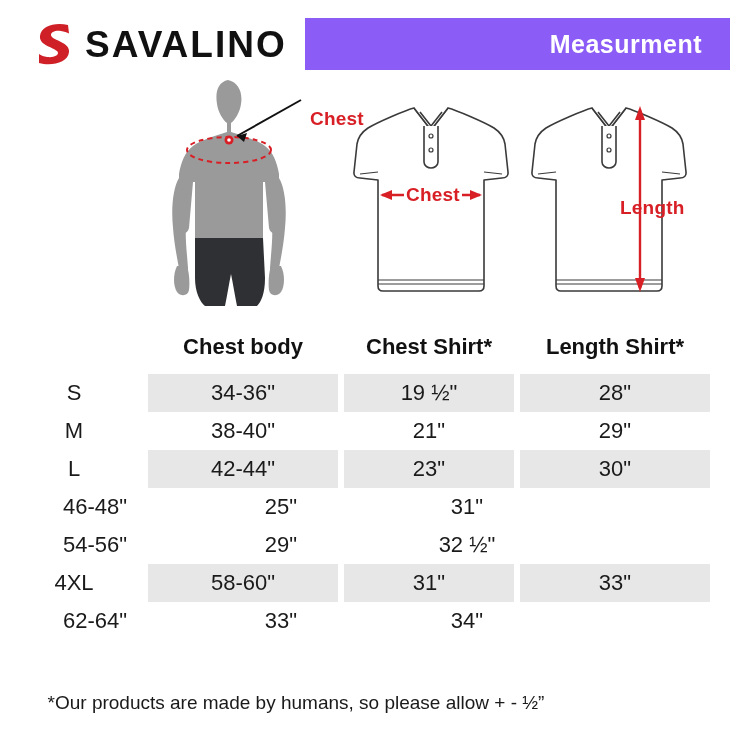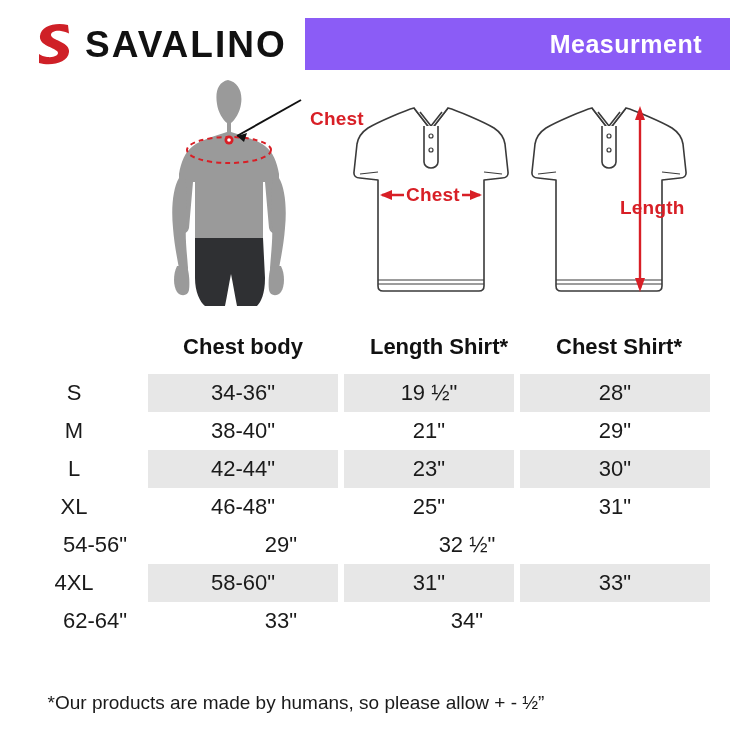--- a/index.html
+++ b/index.html
@@ -228,22 +228,22 @@
       </svg>
     </span>
     <span class="callout-label lbl-length-shirt">Length</span>
   </div>
 
   <div class="table">
 
     <div class="row head-row">
       <div class="cell col-size"></div>
       <div class="cell col-chestb">Chest body</div>
+      <div class="cell col-chests">Chest Shirt*</div>
       <div class="cell col-lengths">Length Shirt*</div>
-      <div class="cell col-chests">Chest Shirt*</div>
     </div>
 
     <div class="row shaded">
       <div class="cell col-size">S</div>
       <div class="cell col-chestb">34-36"</div>
       <div class="cell col-chests">19 ½"</div>
       <div class="cell col-lengths">28"</div>
     </div>
 
     <div class="row">
@@ -254,21 +254,20 @@
     </div>
 
     <div class="row shaded">
       <div class="cell col-size">L</div>
       <div class="cell col-chestb">42-44"</div>
       <div class="cell col-chests">23"</div>
       <div class="cell col-lengths">30"</div>
     </div>
 
     <div class="row">
-      <div class="cell col-size">XL</div>
       <div class="cell col-chestb">46-48"</div>
       <div class="cell col-chests">25"</div>
       <div class="cell col-lengths">31"</div>
     </div>
 
 
     <div class="row">
       <div class="cell col-chestb">54-56"</div>
       <div class="cell col-chests">29"</div>
       <div class="cell col-lengths">32 ½"</div>

